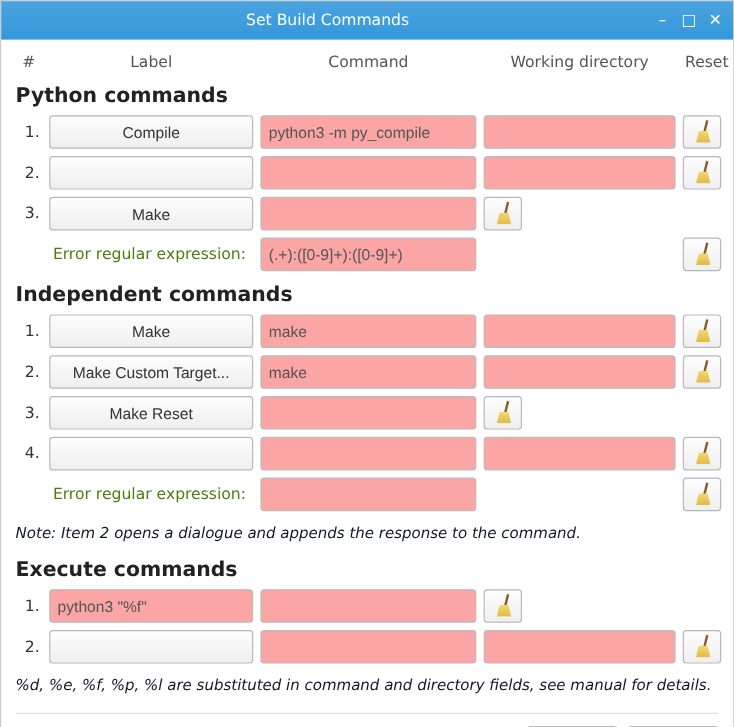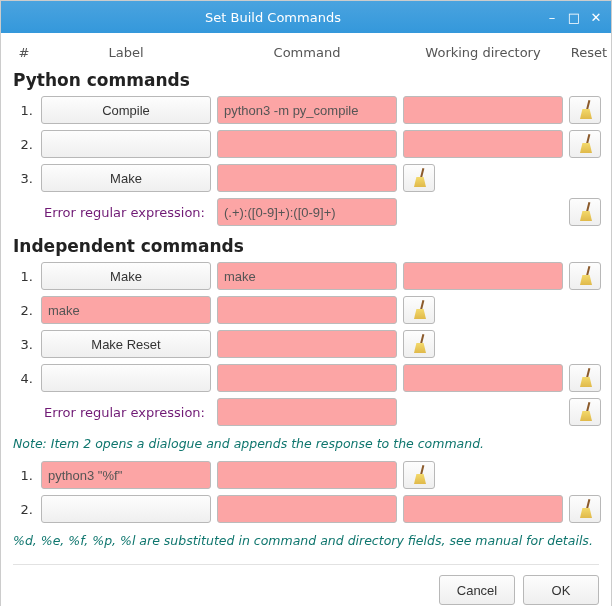--- a/index.html
+++ b/index.html
@@ -64,21 +64,21 @@
   .regex-row {
     display: grid;
     grid-template-columns: 198px 180px 160px 34px;
     gap: 6px;
     align-items: center;
     margin-bottom: 6px;
   }
   .regex-row .lbl {
     text-align: right;
     padding-right: 6px;
-    color: #701a75;
+    color: #4d7c0f;
   }
   button.label-btn {
     width: 100%;
     height: 28px;
     background: linear-gradient(#fdfdfd,#efefef);
     border: 1px solid #b8b8b8;
     border-radius: 3px;
     font-size: 13px;
     color: #333;
     cursor: pointer;
@@ -125,21 +125,21 @@
   .broom::after {
     content:"";
     position:absolute;
     left:3px; top:9px;
     width:12px; height:10px;
     background: linear-gradient(#f3d96b,#e0b94a);
     clip-path: polygon(20% 0,80% 0,100% 100%,0 100%);
   }
   .note {
     font-style: italic;
-    color: #0f766e;
+    color: #0f172a;
     font-size: 12.5px;
     padding: 4px 0 10px 0;
   }
   .dialog-buttons {
     display: flex;
     justify-content: flex-end;
     gap: 8px;
     border-top: 1px solid #e2e2e2;
     padding-top: 10px;
     margin-top: 6px;
@@ -223,20 +223,21 @@
       <button class="label-btn">Make</button>
       <input class="text-in" value="make" style="">
       <input class="text-in" value="" style="">
       <button class="reset-btn">
           <span class="broom"></span>
         </button>
     </div>
 
     <div class="row">
       <span class="num">2.</span>
+      <button class="label-btn">Make Custom Target...</button>
       <input class="text-in" value="make" style="">
       <input class="text-in" value="" style="">
       <button class="reset-btn">
           <span class="broom"></span>
         </button>
     </div>
 
     <div class="row">
       <span class="num">3.</span>
       <button class="label-btn">Make Reset</button>
@@ -260,20 +261,21 @@
       <span class="lbl">Error regular expression:</span>
       <input class="text-in" value="" style="">
       <span></span>
       <button class="reset-btn">
           <span class="broom"></span>
         </button>
     </div>
 
     <div class="note">Note: Item 2 opens a dialogue and appends the response to the command.</div>
 
+    <div class="section-title">Execute commands</div>
 
     <div class="row">
       <span class="num">1.</span>
       <input class="text-in" value="python3 &quot;%f&quot;" style="">
       <input class="text-in" value="" style="">
       <button class="reset-btn">
           <span class="broom"></span>
         </button>
     </div>
 

